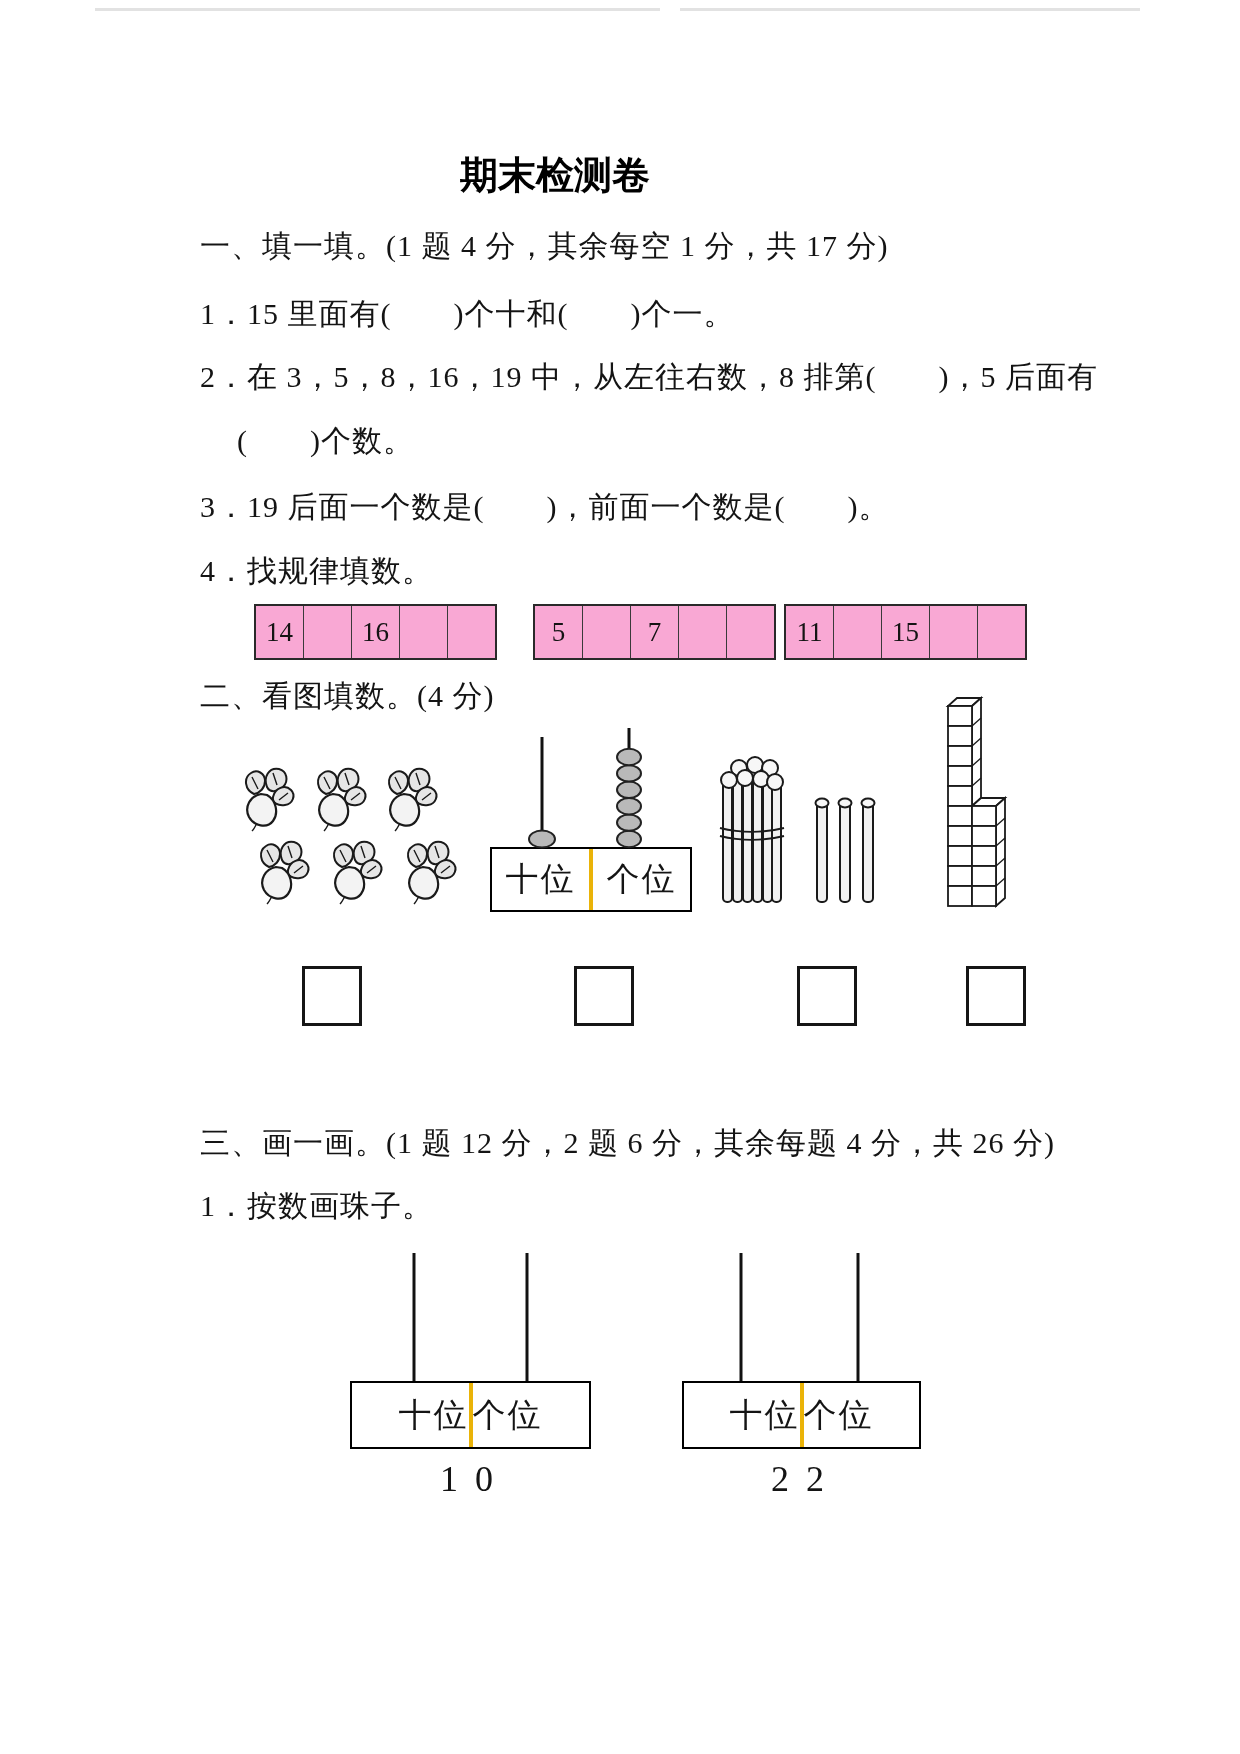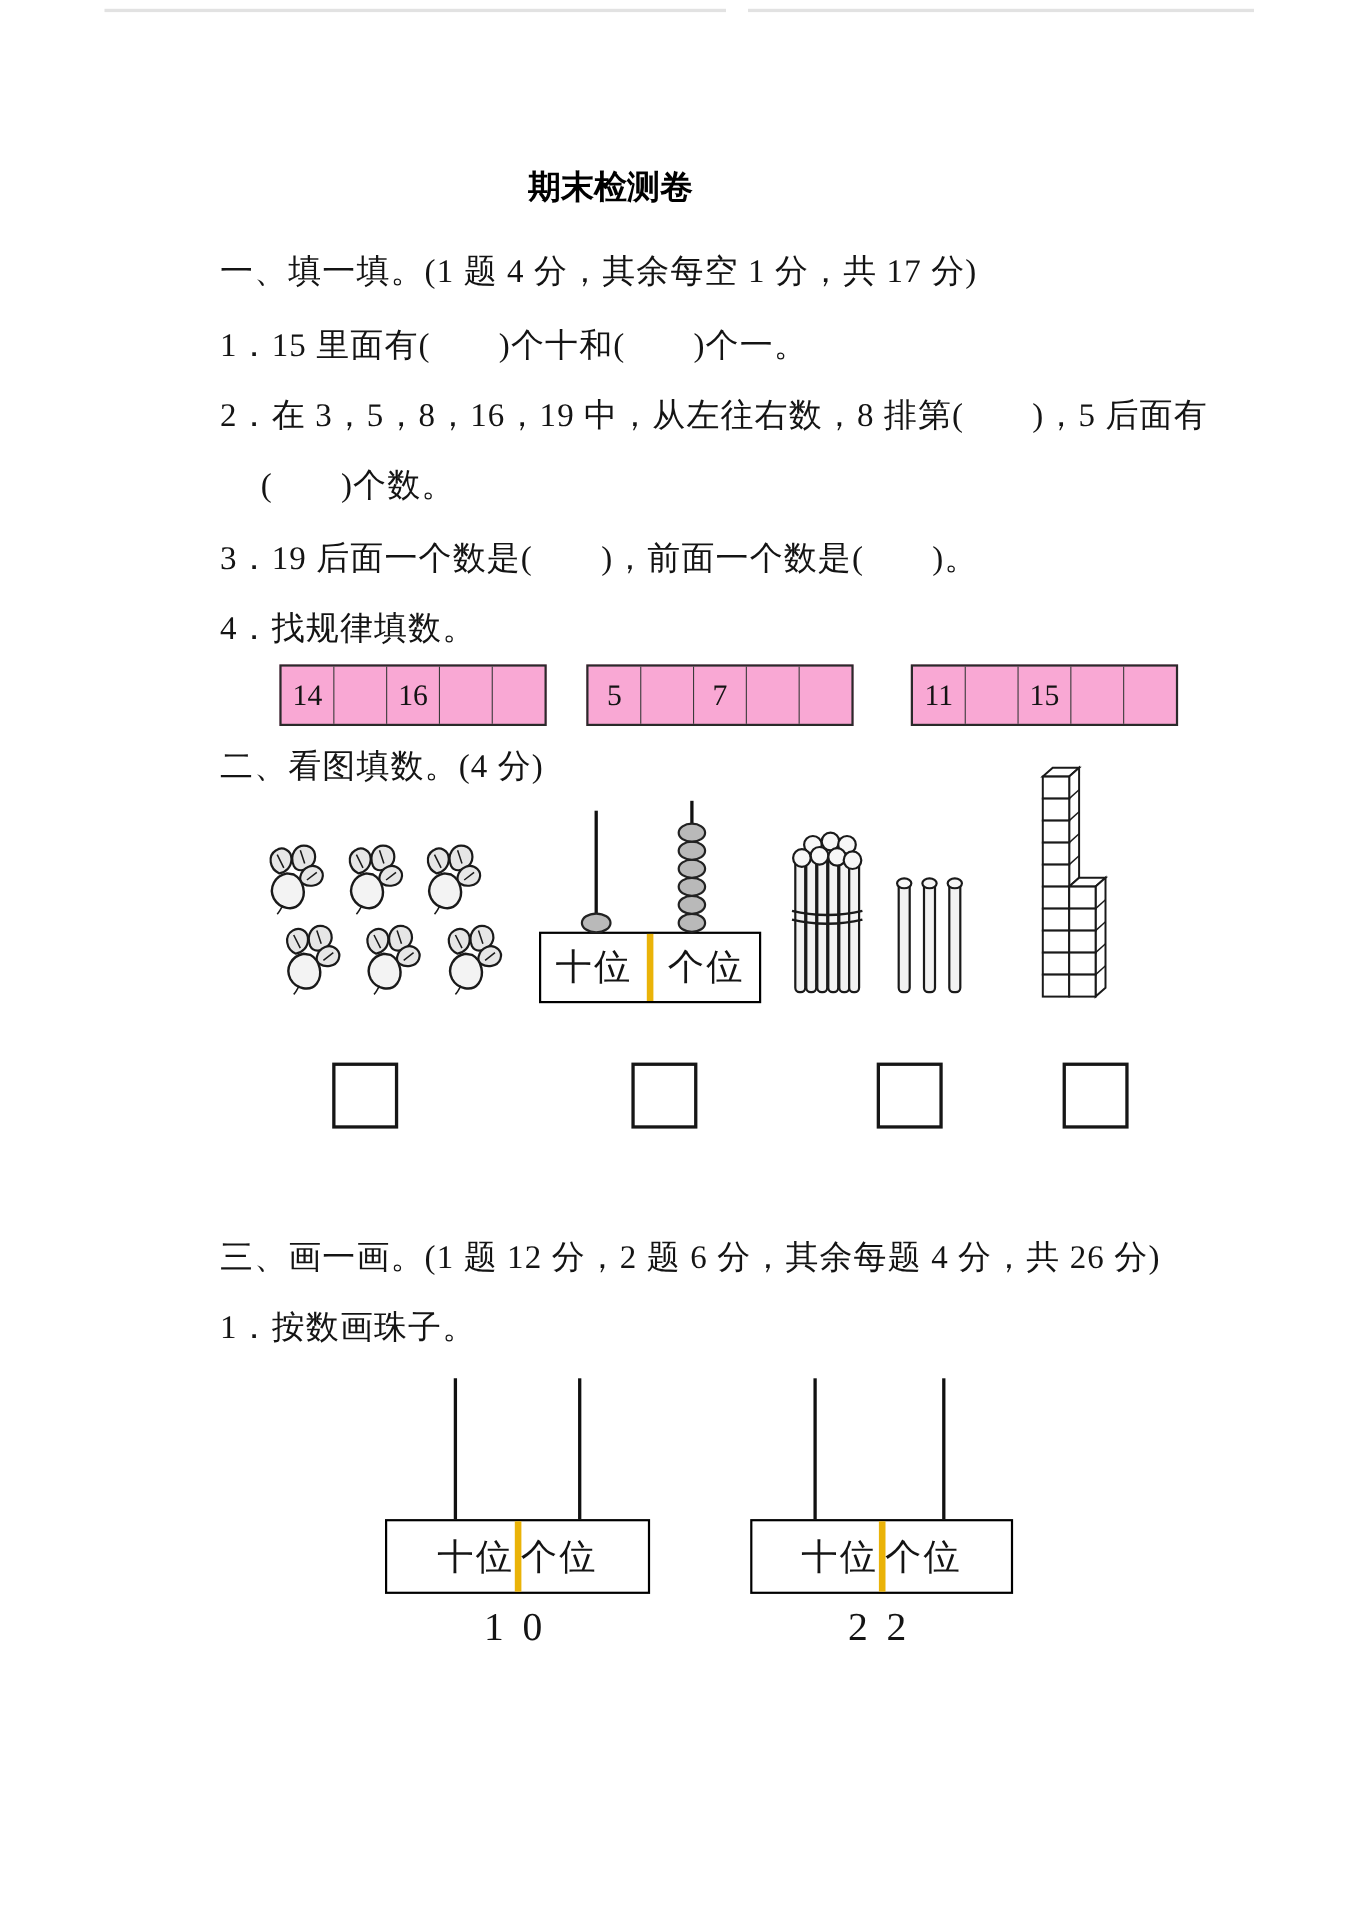--- a/index.html
+++ b/index.html
@@ -1,31 +1,31 @@
 <!DOCTYPE html>
 <html><head>
 <meta charset="utf-8">
 <style>
   html,body{margin:0;padding:0;background:#ffffff;}
   #page{position:relative;width:1240px;height:1754px;background:#ffffff;overflow:hidden;
         font-family:"Liberation Serif",serif;color:#141414;}
   .artifact{position:absolute;background:#e2e2e2;height:3px;}
   #title{position:absolute;top:150px;left:0;width:1110px;text-align:center;
-         font-family:"Liberation Sans",sans-serif;font-weight:bold;font-size:30px;color:#000;}
+         font-family:"Liberation Sans",sans-serif;font-weight:bold;font-size:38px;color:#000;}
   .line{position:absolute;font-size:30px;white-space:pre;letter-spacing:1px;}
   
   .seqtable{position:absolute;top:604px;display:flex;border:2px solid #2a2a2a;background:#f9a8d4;}
   .seqtable .cell{width:47px;height:52px;border-right:1.5px solid #3a3a3a;
                   font-size:27px;text-align:center;line-height:52px;}
   .seqtable .cell:last-child{border-right:none;}
   
   .pvbox{position:absolute;display:flex;border:2.5px solid #000;background:#fff;}
   .pvcell{flex:1;display:flex;align-items:center;justify-content:center;
           font-size:33px;letter-spacing:2px;}
-  .pvcell.first{border-right:6px solid #eab308;}
+  .pvcell.first{border-right:4px solid #eab308;}
   .pvbox3 .pvcell{font-size:33px;}
   .pvbox3 .pvcell.first{justify-content:flex-end;}
   .pvbox3 .pvcell.second{justify-content:flex-start;}
   .ansbox{position:absolute;width:54px;height:54px;border:3px solid #161616;background:#fff;}
   .chart-num{position:absolute;font-size:36px;text-align:center;letter-spacing:4px;}
   
   #art{position:absolute;top:0;left:0;pointer-events:none;}
   .rod{stroke:#111;stroke-width:3;}
   .bead{fill:#b9b9b9;stroke:#222;stroke-width:2;}
   .leaf{fill:#e6e6e6;stroke:#1a1a1a;stroke-width:2;}
@@ -61,21 +61,21 @@
     <div class="cell"></div>
     <div class="cell"></div>
   </div>
   <div class="seqtable" style="left:533px;">
     <div class="cell">5</div>
     <div class="cell"></div>
     <div class="cell">7</div>
     <div class="cell"></div>
     <div class="cell"></div>
   </div>
-  <div class="seqtable" style="left:828px;">
+  <div class="seqtable" style="left:784px;">
     <div class="cell">11</div>
     <div class="cell"></div>
     <div class="cell">15</div>
     <div class="cell"></div>
     <div class="cell"></div>
   </div>
 
   <div class="line" style="left:200px;top:676px;">二、看图填数。(4 分)</div>
 
   <div class="pvbox" style="left:490px;top:847px;width:198px;height:61px;">

